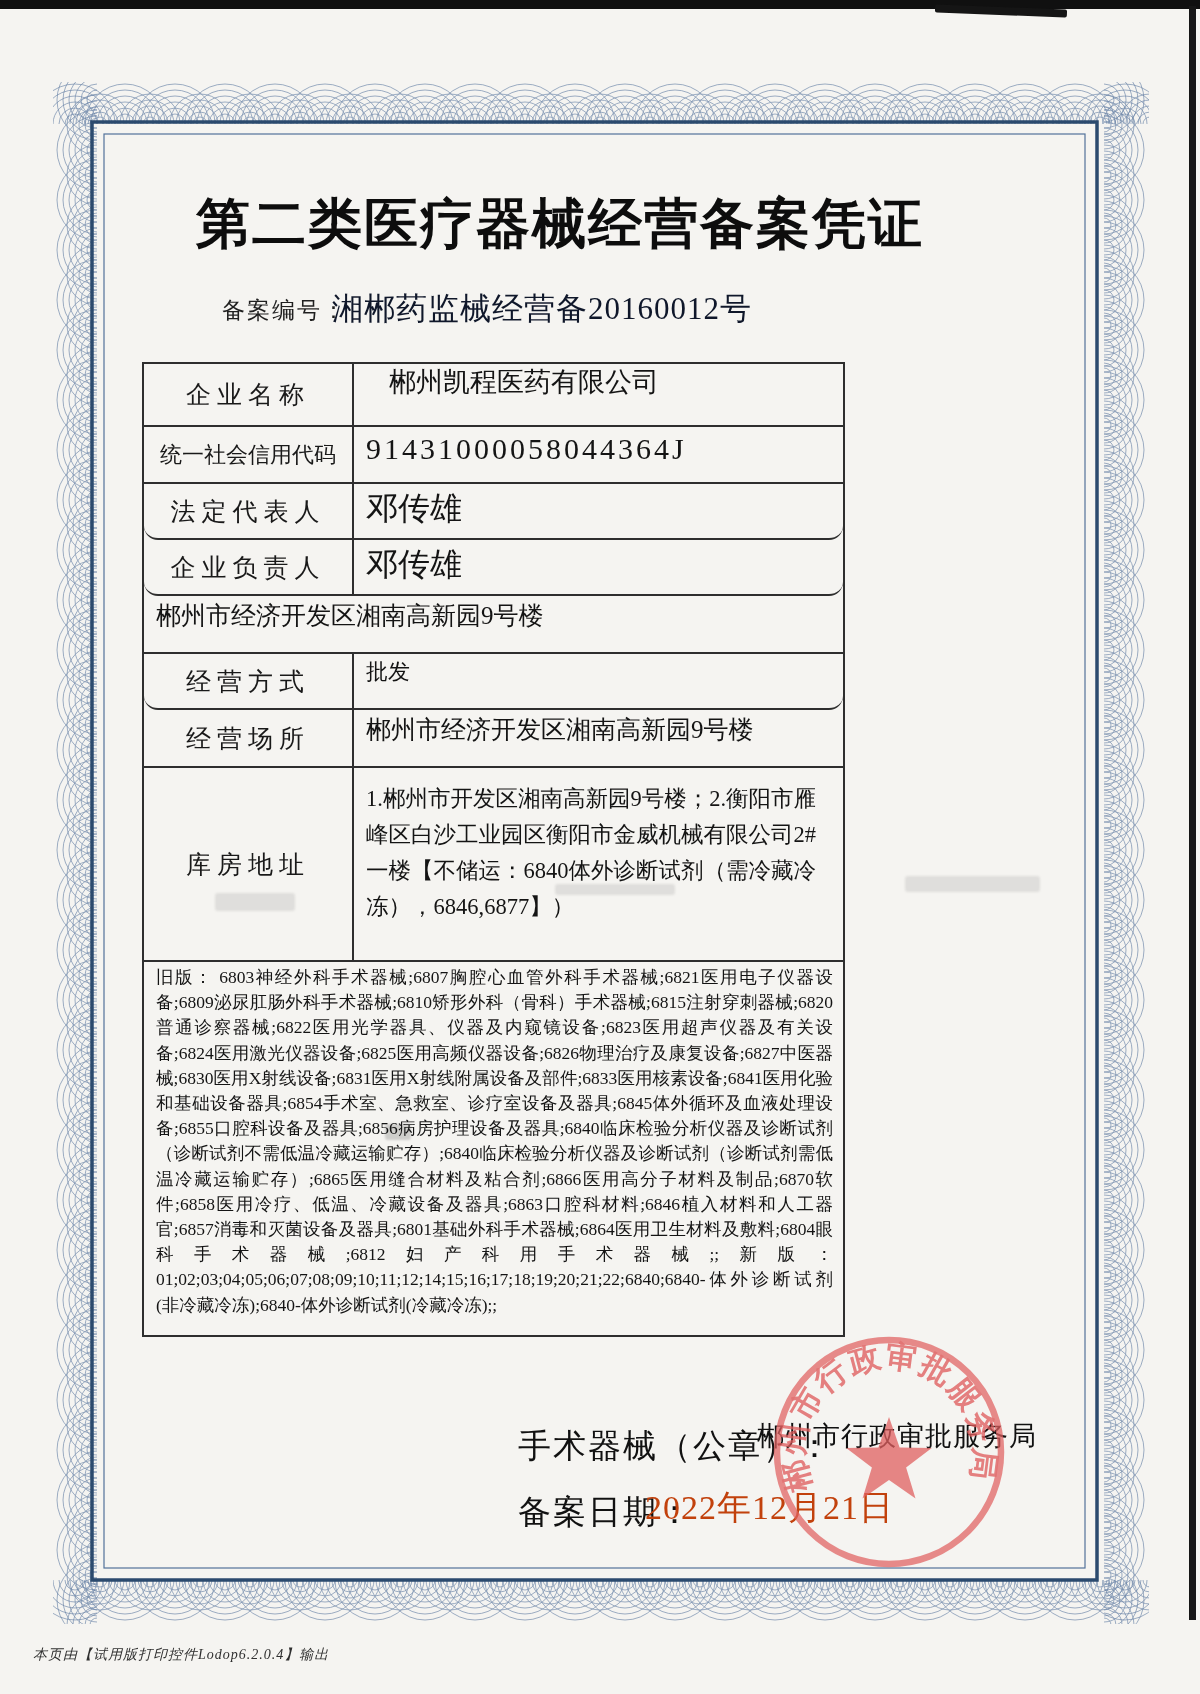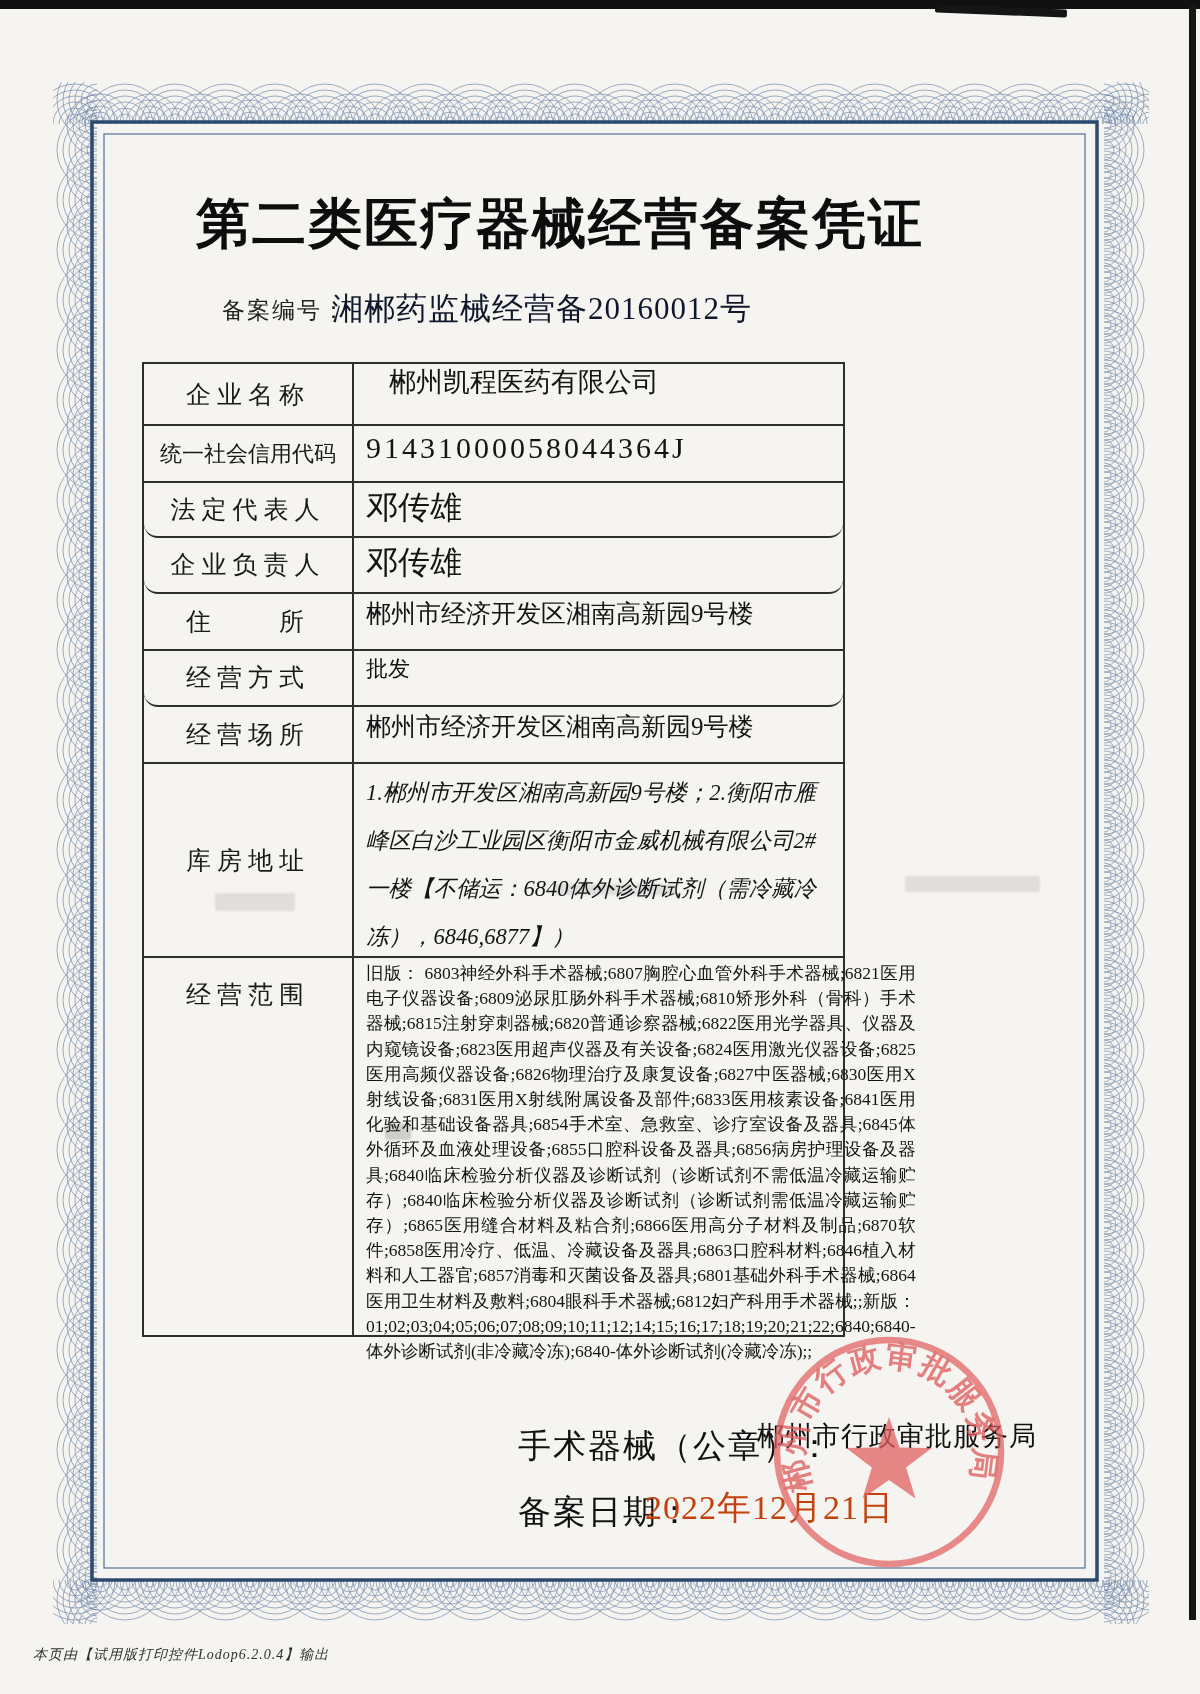--- a/index.html
+++ b/index.html
@@ -29,21 +29,21 @@
   .tlabel.small{font-size:22px;letter-spacing:0;}
   .tlabel.top{align-items:flex-start;padding-top:20px;}
   .tvalue{flex:1;padding:3px 10px 2px 12px;box-sizing:border-box;color:#141414;}
   .h63{height:63px;} .h57{height:57px;} .h56{height:56px;border-radius:14px;} .h58{height:58px;}
   .h194{height:194px;} .h377{height:377px;flex:1;}
   .v-name{font-size:27px;margin-top:-3px;padding-left:35px;}
   .v-code{font-size:30px;letter-spacing:3px;margin-top:2px;}
   .v-person{font-size:32px;}
   .v-addr{font-size:25px;}
   .v-mode{font-size:22px;}
-  .v-store{font-size:22.5px;line-height:48px;padding-top:5px;font-style:italic;}
+  .v-store{font-size:22.5px;line-height:36px;padding-top:13px;}
   .v-scope{font-size:17.5px;line-height:25.2px;text-align:justify;padding-top:3px;}
 
   .dept-label{position:absolute;left:518px;top:1424px;font-size:33px;letter-spacing:2px;color:#111;}
   .dept-value{position:absolute;left:757px;top:1418px;font-size:27px;letter-spacing:1px;color:#111;}
   .date-label{position:absolute;left:518px;top:1490px;font-size:33px;letter-spacing:2px;color:#111;}
   .date-value{position:absolute;left:645px;top:1485px;font-size:34px;letter-spacing:1px;color:#c2410c;}
 
   .print-footer{position:absolute;left:33px;top:1646px;font-size:14px;font-style:italic;color:#2f2f2f;letter-spacing:1px;}
 
   #stamp-art{position:absolute;left:0;top:0;width:1200px;height:1694px;z-index:3;pointer-events:none;}
@@ -1280,37 +1280,35 @@
       </div>
       <div class="trow h56">
         <div class="tlabel">法定代表人</div>
         <div class="tvalue v-person">邓传雄</div>
       </div>
       <div class="trow h56">
         <div class="tlabel">企业负责人</div>
         <div class="tvalue v-person">邓传雄</div>
       </div>
       <div class="trow h58">
-        <div class="tlabel">住　　所</div>
         <div class="tvalue v-addr">郴州市经济开发区湘南高新园9号楼</div>
       </div>
       <div class="trow h56">
         <div class="tlabel">经营方式</div>
         <div class="tvalue v-mode">批发</div>
       </div>
       <div class="trow h58">
         <div class="tlabel">经营场所</div>
         <div class="tvalue v-addr">郴州市经济开发区湘南高新园9号楼</div>
       </div>
       <div class="trow h194">
         <div class="tlabel">库房地址</div>
         <div class="tvalue v-store">1.郴州市开发区湘南高新园9号楼；2.衡阳市雁峰区白沙工业园区衡阳市金威机械有限公司2#一楼【不储运：6840体外诊断试剂（需冷藏冷冻），6846,6877】）</div>
       </div>
       <div class="trow h377">
-        <div class="tlabel top">经营范围</div>
         <div class="tvalue v-scope">旧版： 6803神经外科手术器械;6807胸腔心血管外科手术器械;6821医用电子仪器设备;6809泌尿肛肠外科手术器械;6810矫形外科（骨科）手术器械;6815注射穿刺器械;6820普通诊察器械;6822医用光学器具、仪器及内窥镜设备;6823医用超声仪器及有关设备;6824医用激光仪器设备;6825医用高频仪器设备;6826物理治疗及康复设备;6827中医器械;6830医用X射线设备;6831医用X射线附属设备及部件;6833医用核素设备;6841医用化验和基础设备器具;6854手术室、急救室、诊疗室设备及器具;6845体外循环及血液处理设备;6855口腔科设备及器具;6856病房护理设备及器具;6840临床检验分析仪器及诊断试剂（诊断试剂不需低温冷藏运输贮存）;6840临床检验分析仪器及诊断试剂（诊断试剂需低温冷藏运输贮存）;6865医用缝合材料及粘合剂;6866医用高分子材料及制品;6870软　件;6858医用冷疗、低温、冷藏设备及器具;6863口腔科材料;6846植入材料和人工器官;6857消毒和灭菌设备及器具;6801基础外科手术器械;6864医用卫生材料及敷料;6804眼科手术器械;6812妇产科用手术器械;;新版：01;02;03;04;05;06;07;08;09;10;11;12;14;15;16;17;18;19;20;21;22;6840;6840-体外诊断试剂(非冷藏冷冻);6840-体外诊断试剂(冷藏冷冻);;</div>
       </div>
     </div>
 
     <div class="dept-label">手术器械（公章）：</div>
     <div class="dept-value">郴州市行政审批服务局</div>
     <div class="date-label">备案日期：</div>
     <div class="date-value">2022年12月21日</div>
 
     <div class="print-footer">本页由【试用版打印控件Lodop6.2.0.4】输出</div>

